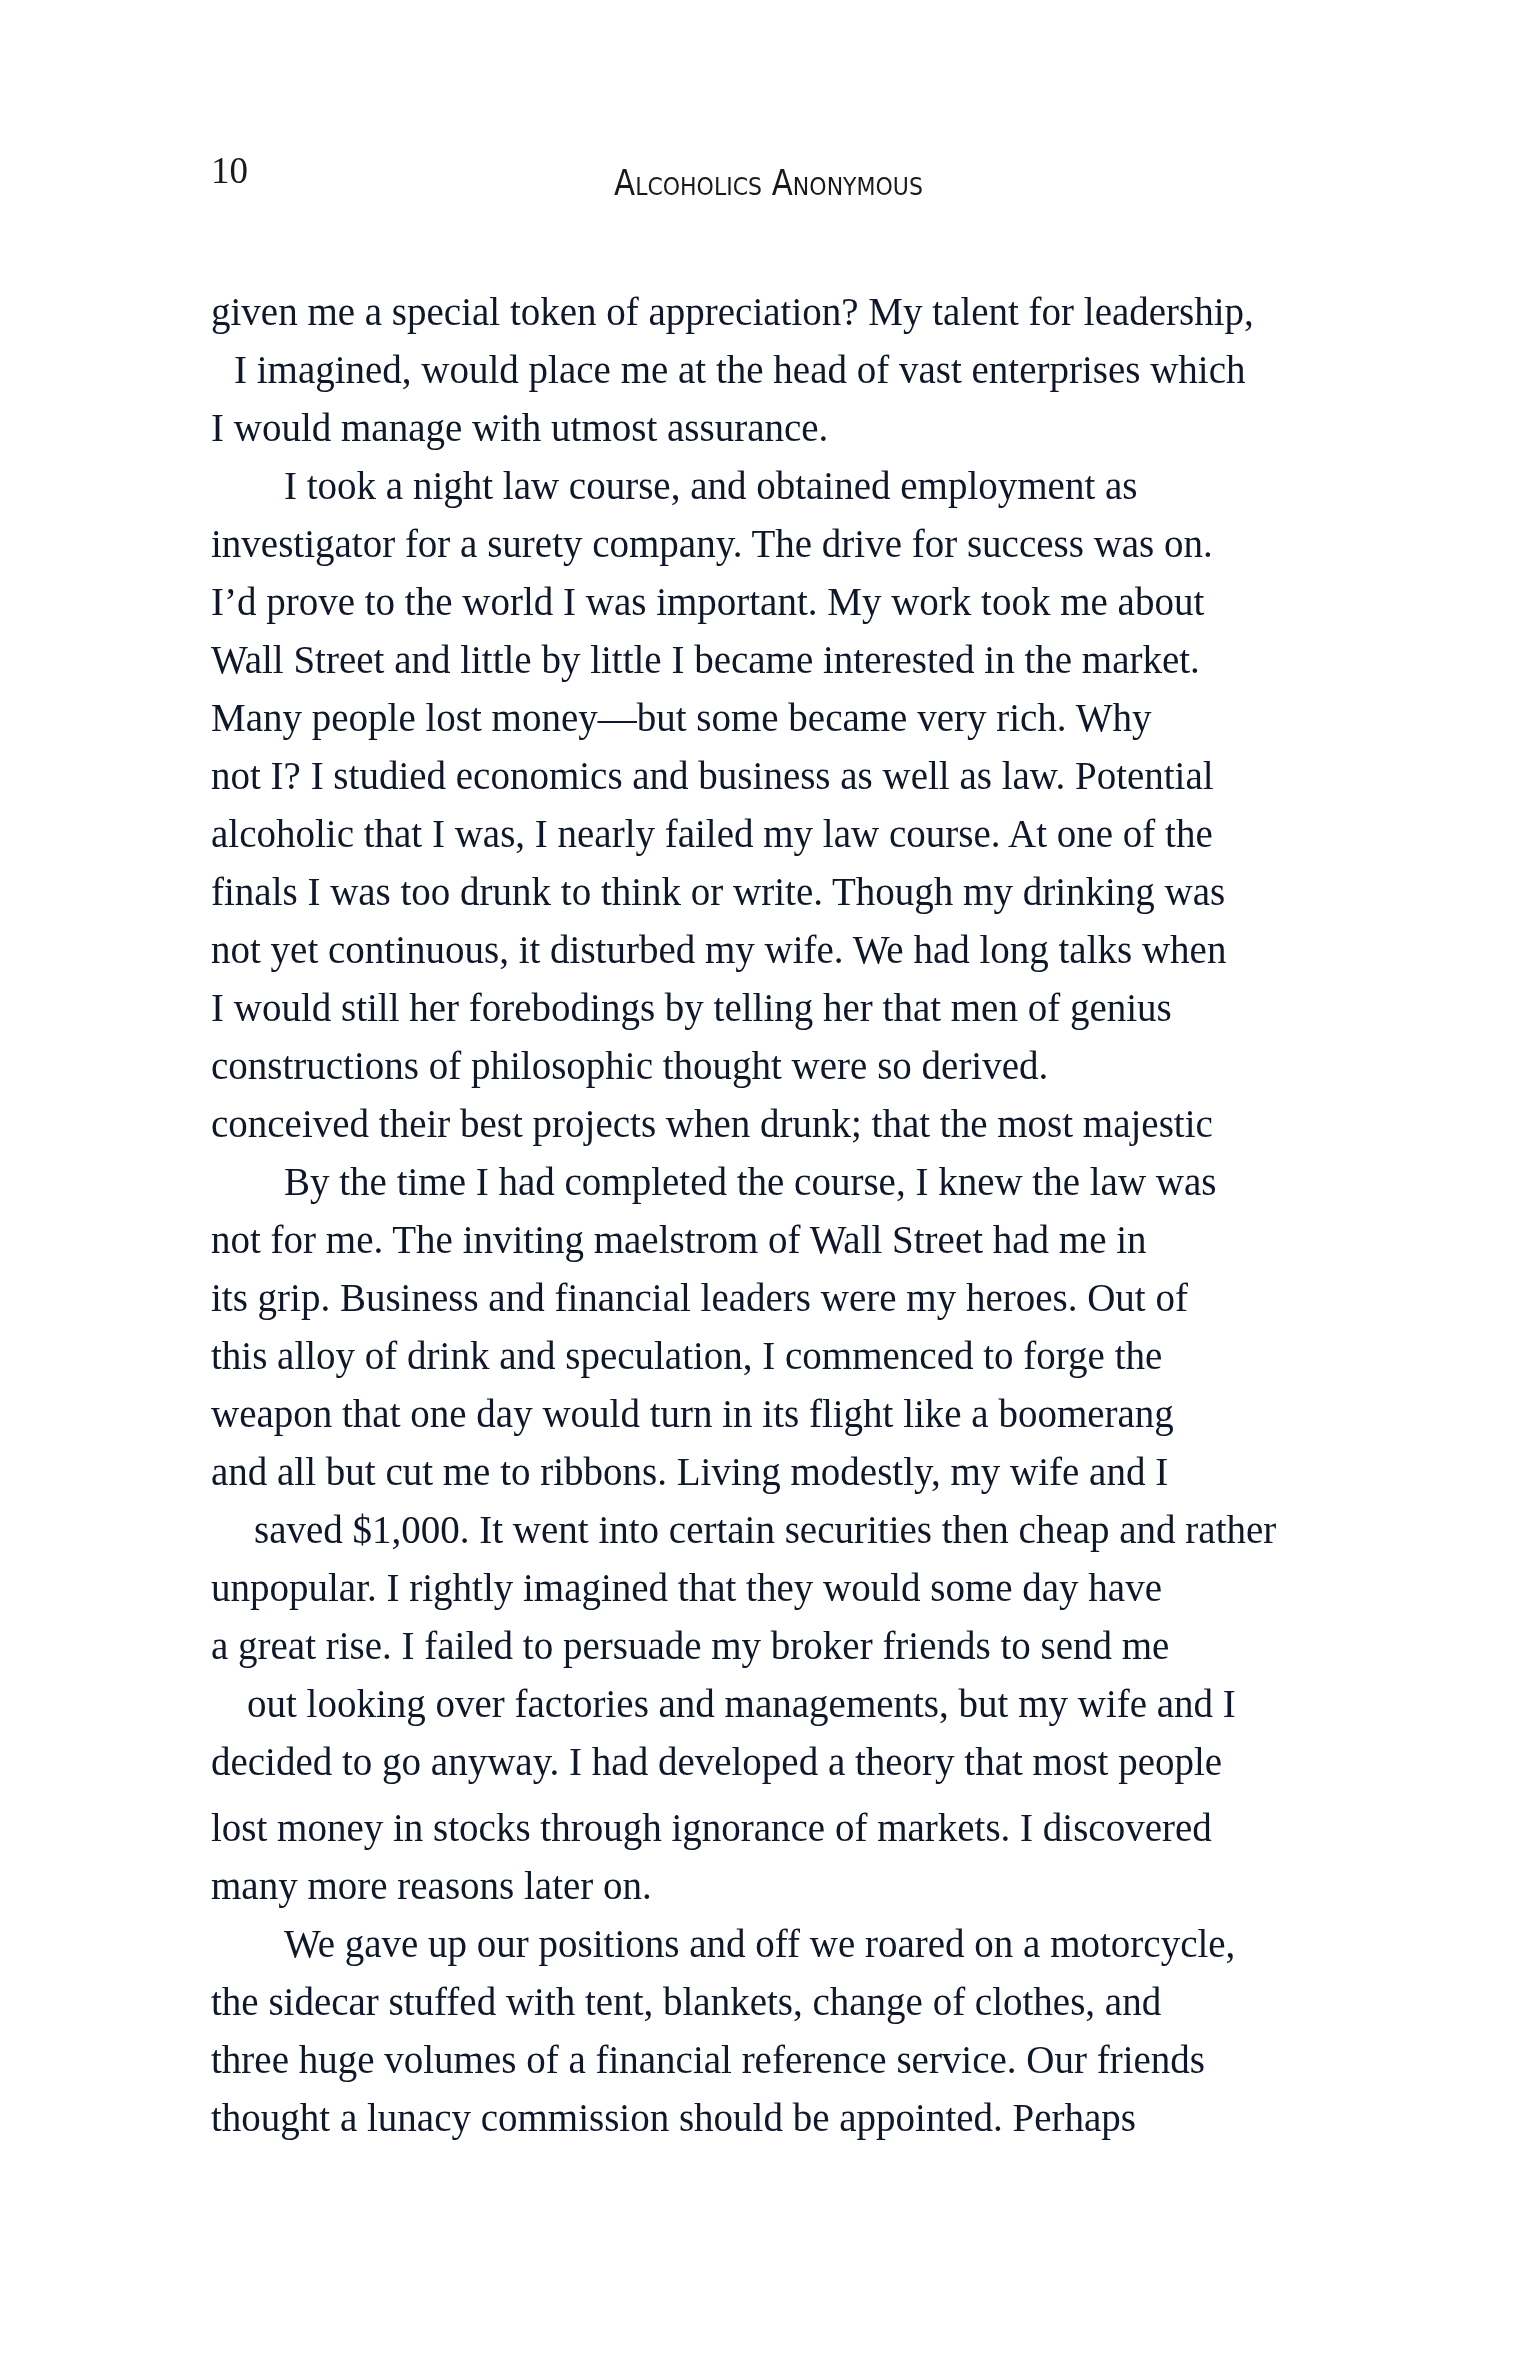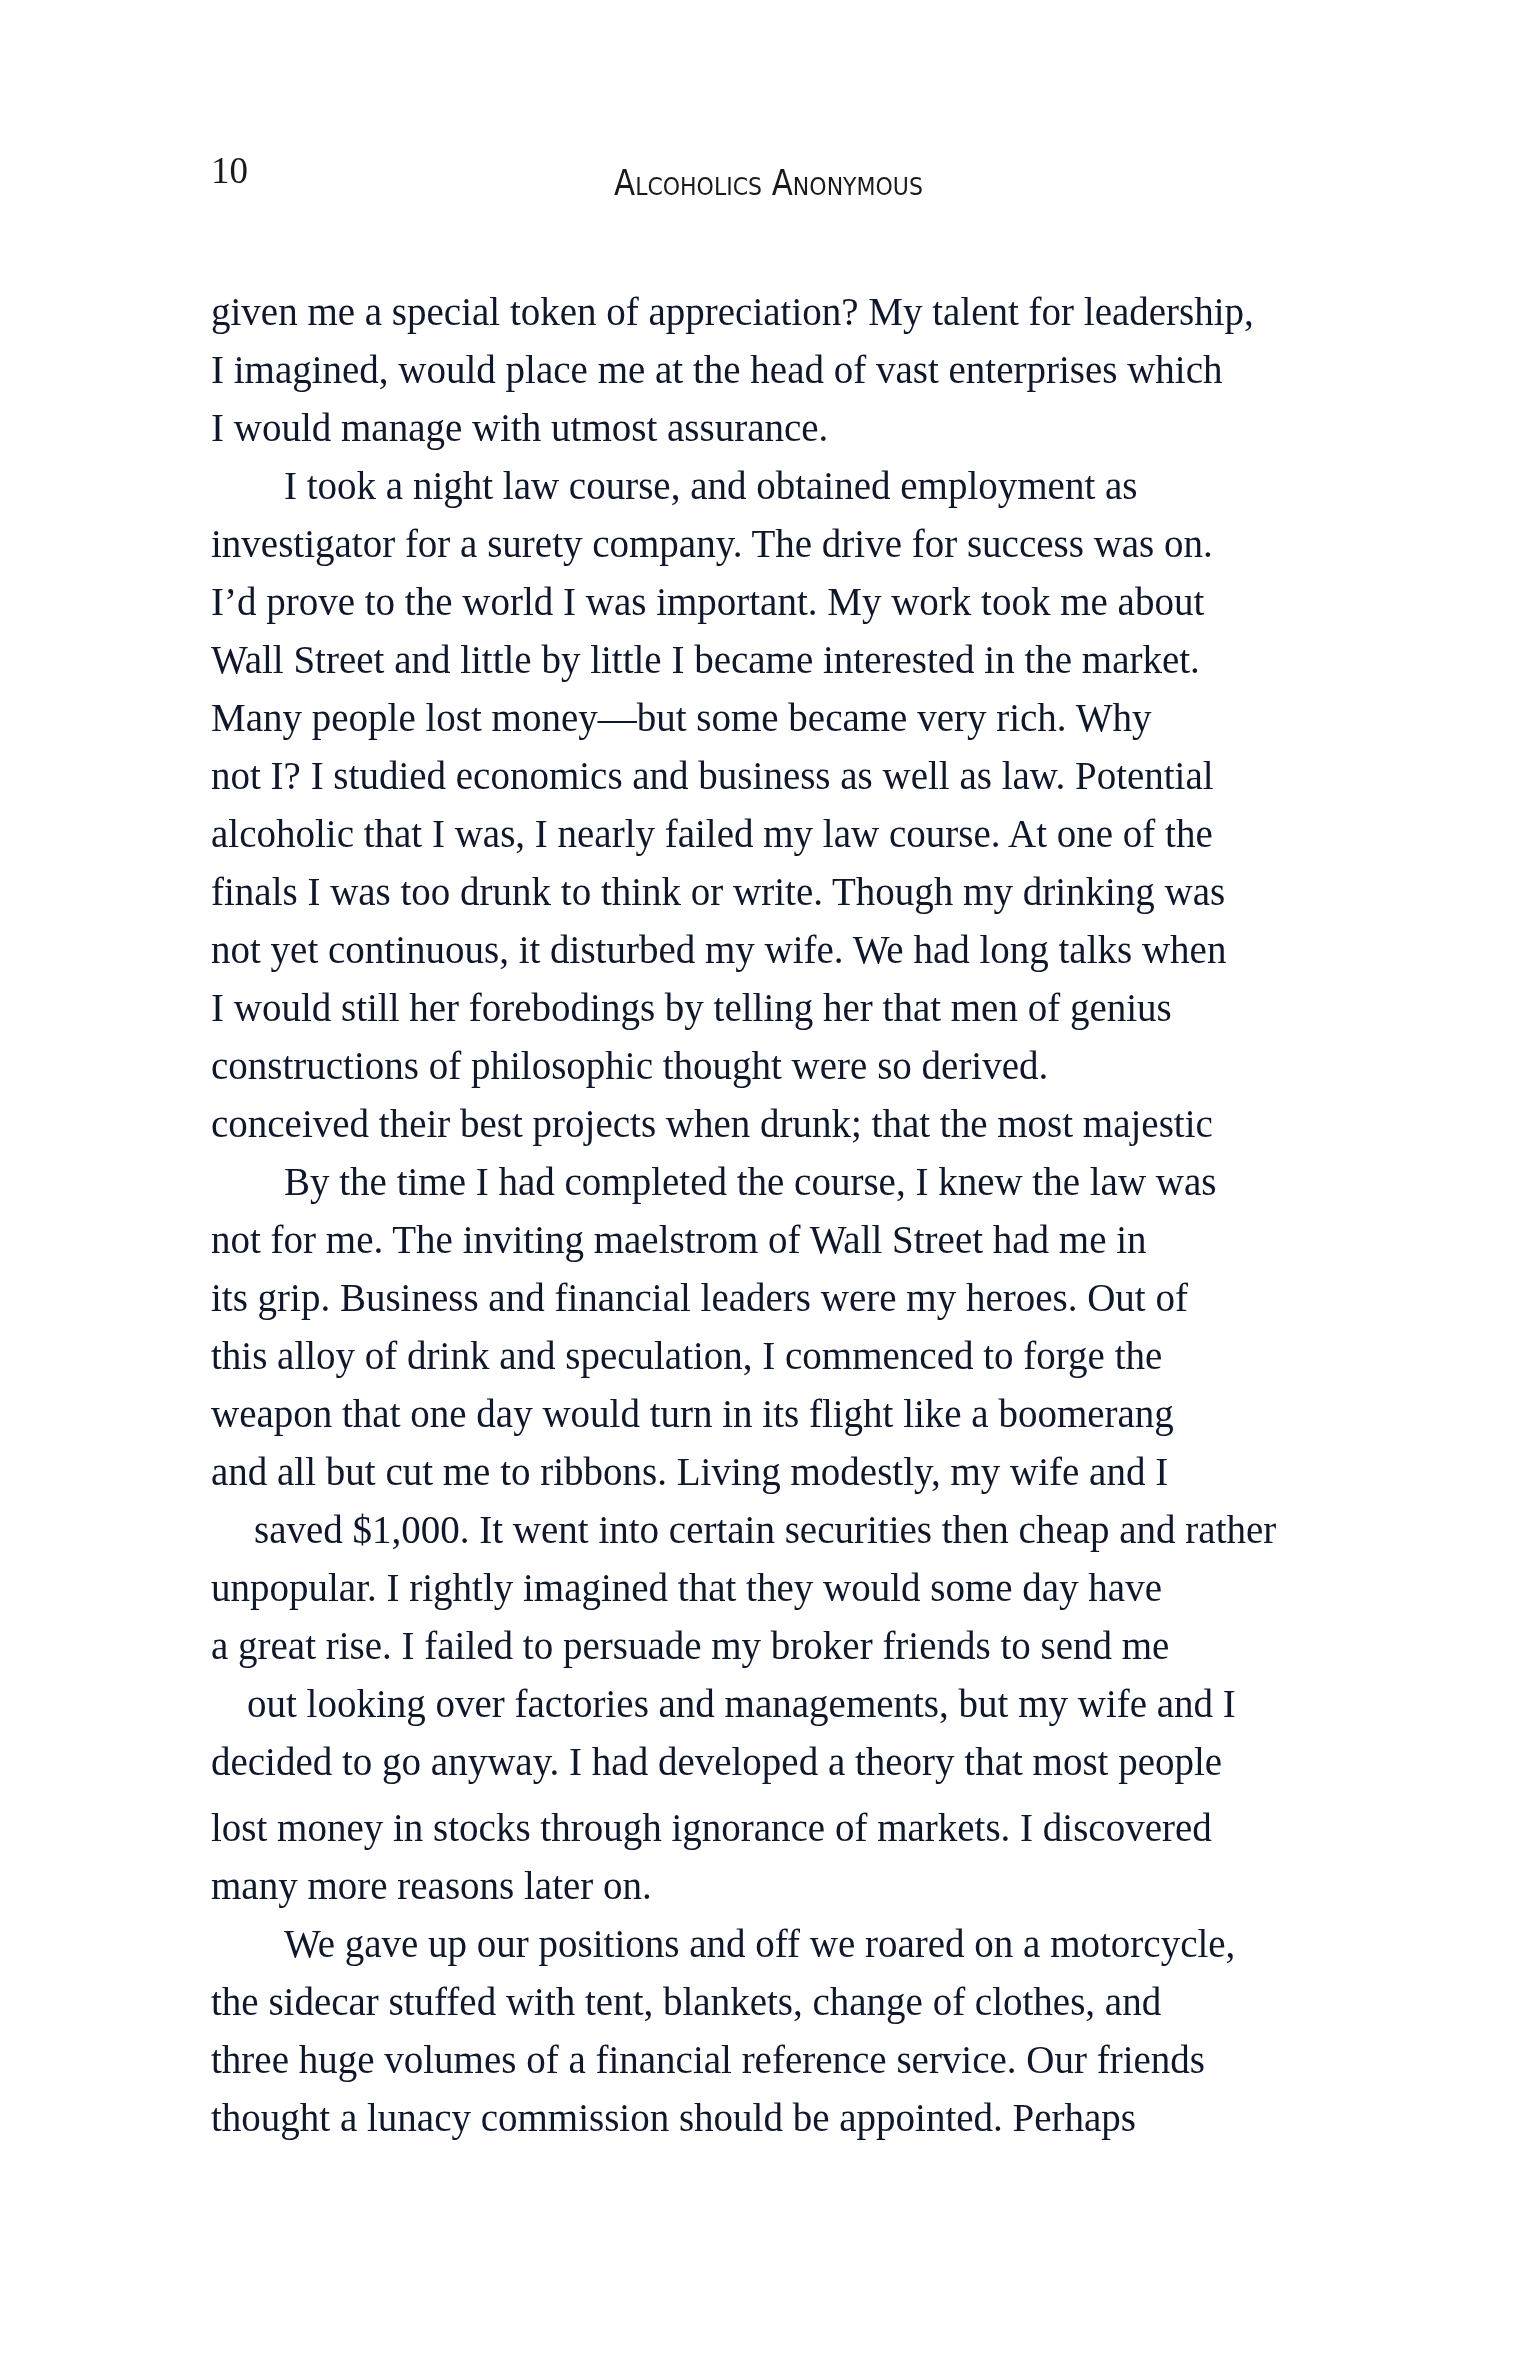--- a/index.html
+++ b/index.html
@@ -30,21 +30,21 @@
   .line.indent { padding-left: 73px; }
 </style>
 </head>
 <body>
 
 <div class="page">
   <div class="folio">10</div>
   <div class="running-head"><span>Alcoholics Anonymous</span></div>
   <div class="body-text" id="body-text">
       <span class="line" style="word-spacing: 0px; text-align-last: left; text-align: left;">given me a special token of appreciation? My talent for leadership,</span>
-      <span class="line" style="word-spacing: 0px; text-align-last: left; text-align: left;">I imagined, would place me at the head of vast enterprises which</span>
+      <span class="line" style="word-spacing: 0px; text-align-last: left; text-align: left; margin-left: 23px;">I imagined, would place me at the head of vast enterprises which</span>
       <span class="line last">I would manage with utmost assurance.</span>
       <span class="line indent" style="word-spacing: 0px; text-align-last: left; text-align: left;">I took a night law course, and obtained employment as</span>
       <span class="line" style="word-spacing: 0px; text-align-last: left; text-align: left;">investigator for a surety company. The drive for success was on.</span>
       <span class="line" style="word-spacing: 0px; text-align-last: left; text-align: left;">I’d prove to the world I was important. My work took me about</span>
       <span class="line" style="word-spacing: 0px; text-align-last: left; text-align: left;">Wall Street and little by little I became interested in the market.</span>
       <span class="line" style="word-spacing: 0px; text-align-last: left; text-align: left;">Many people lost money—but some became very rich. Why</span>
       <span class="line" style="word-spacing: 0px; text-align-last: left; text-align: left;">not I? I studied economics and business as well as law. Potential</span>
       <span class="line" style="word-spacing: 0px; text-align-last: left; text-align: left;">alcoholic that I was, I nearly failed my law course. At one of the</span>
       <span class="line" style="word-spacing: 0px; text-align-last: left; text-align: left;">finals I was too drunk to think or write. Though my drinking was</span>
       <span class="line" style="word-spacing: 0px; text-align-last: left; text-align: left;">not yet continuous, it disturbed my wife. We had long talks when</span>

